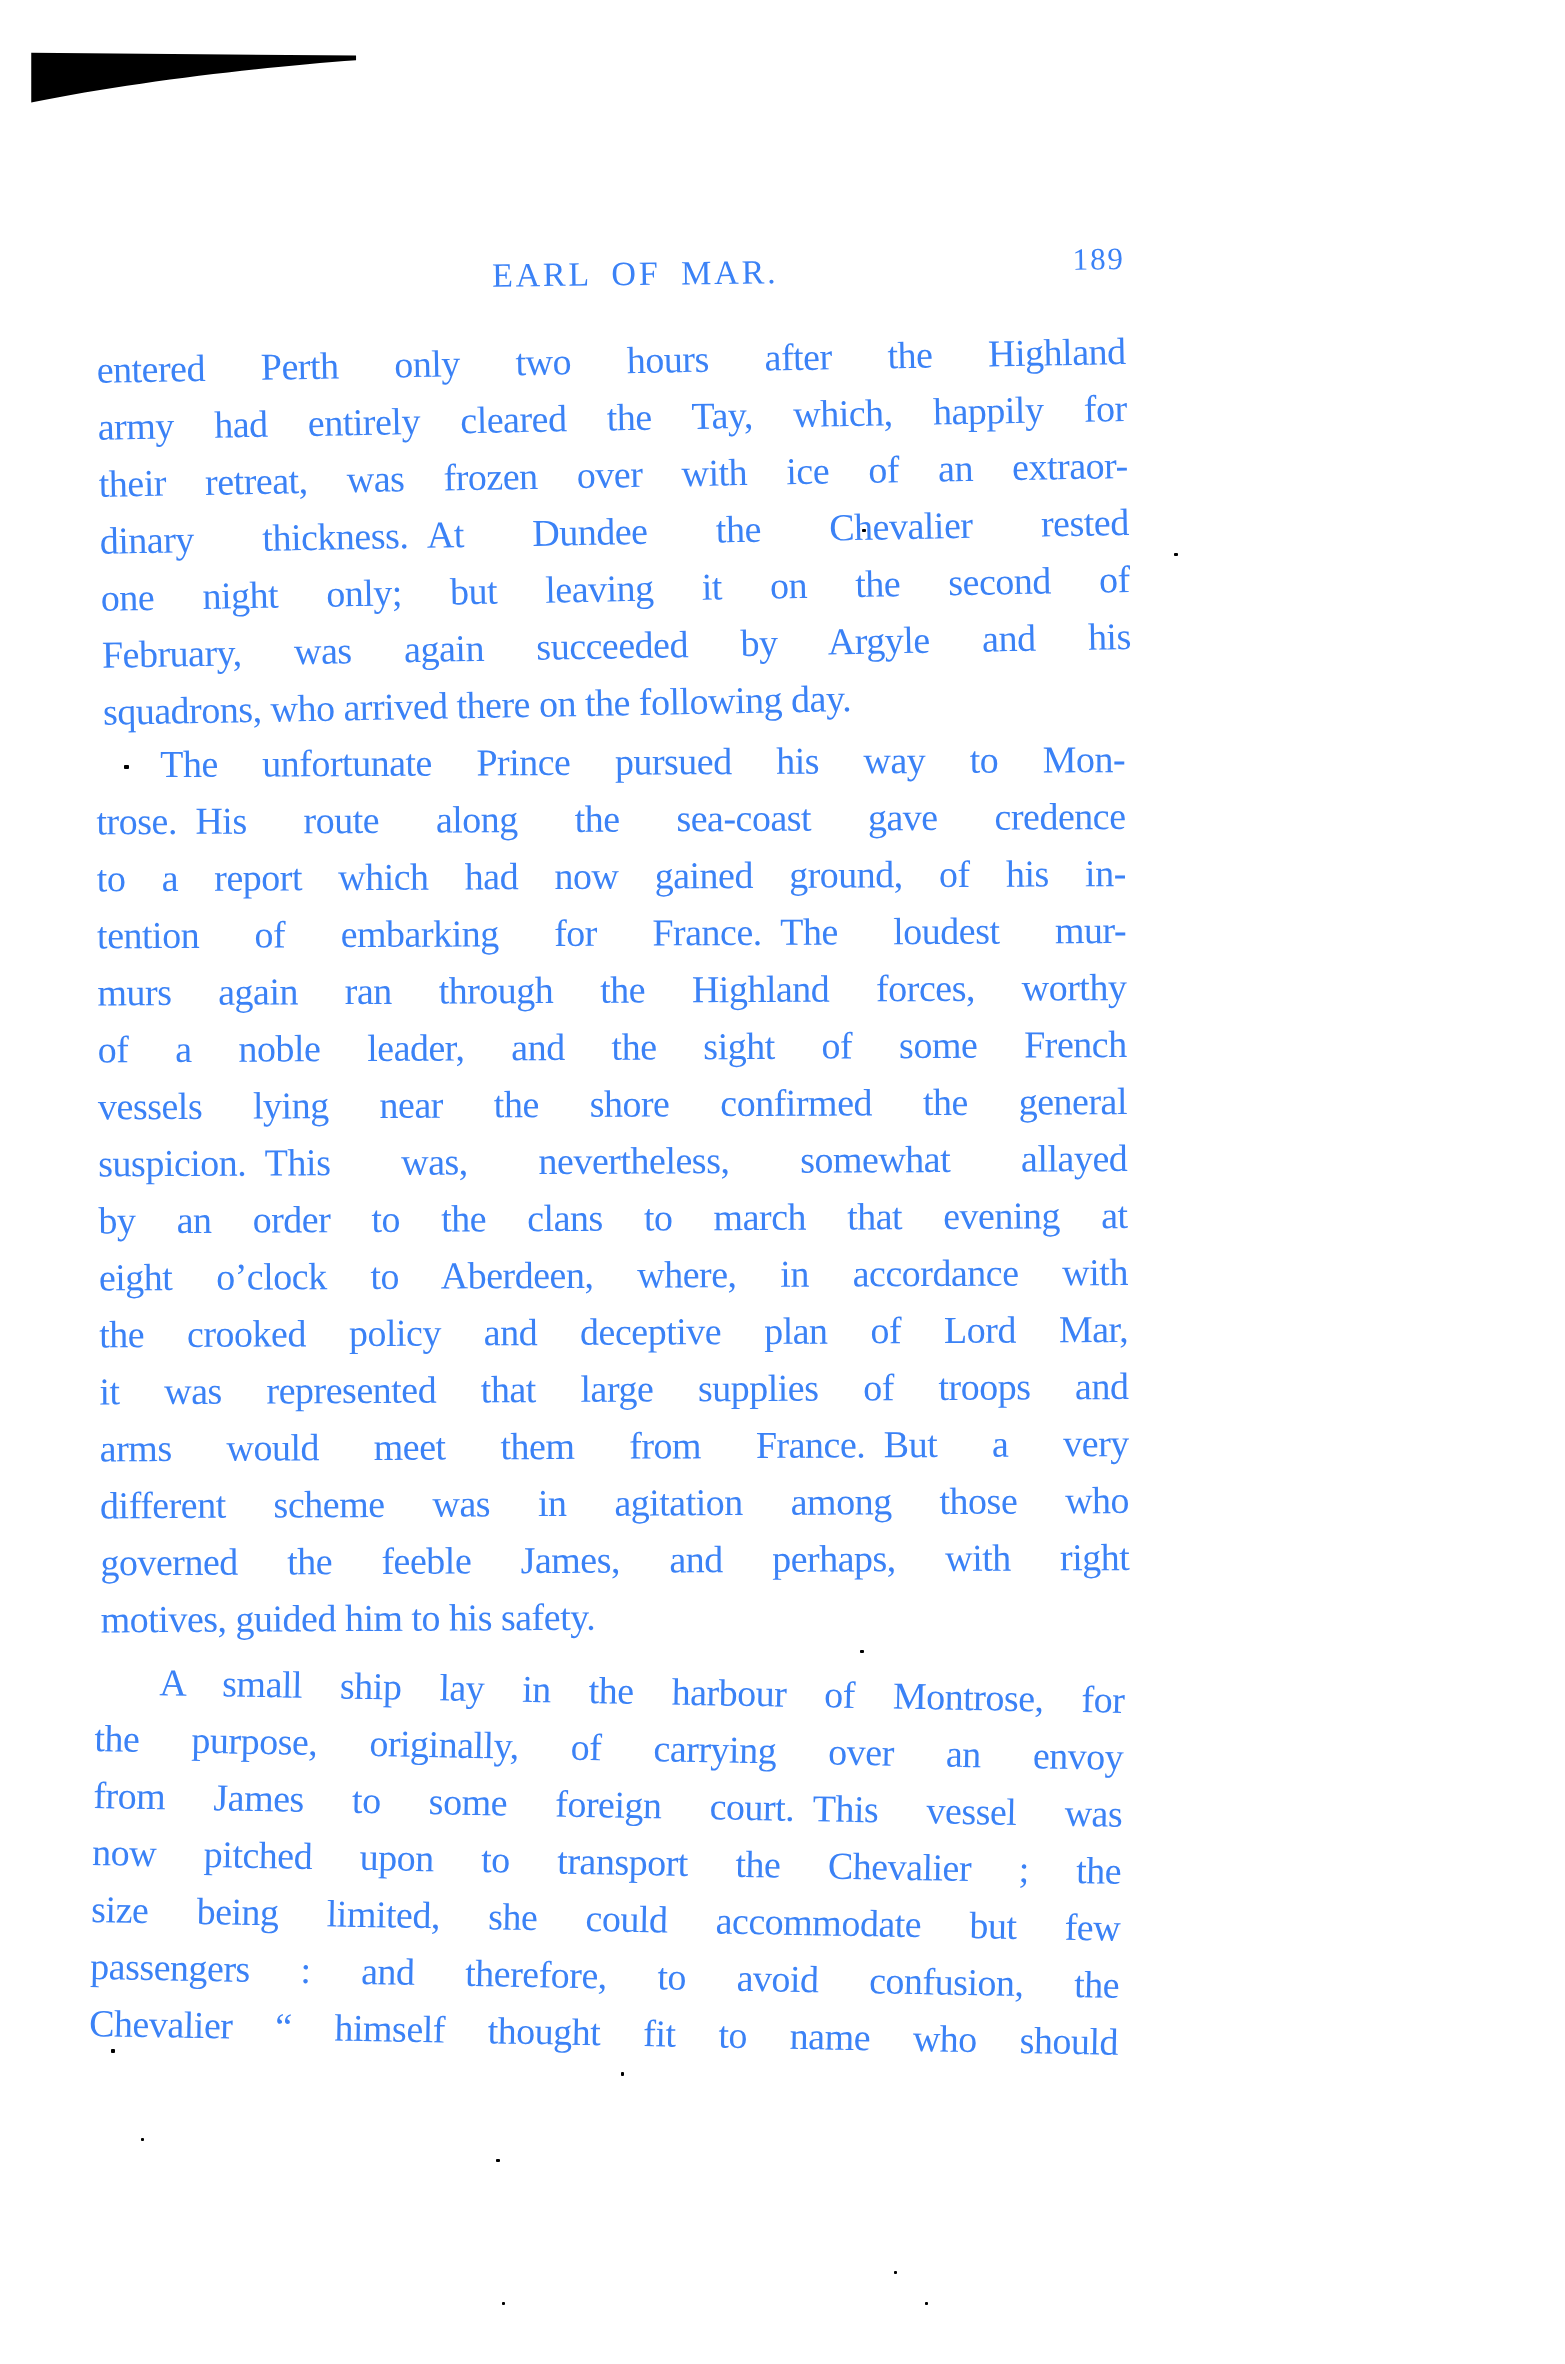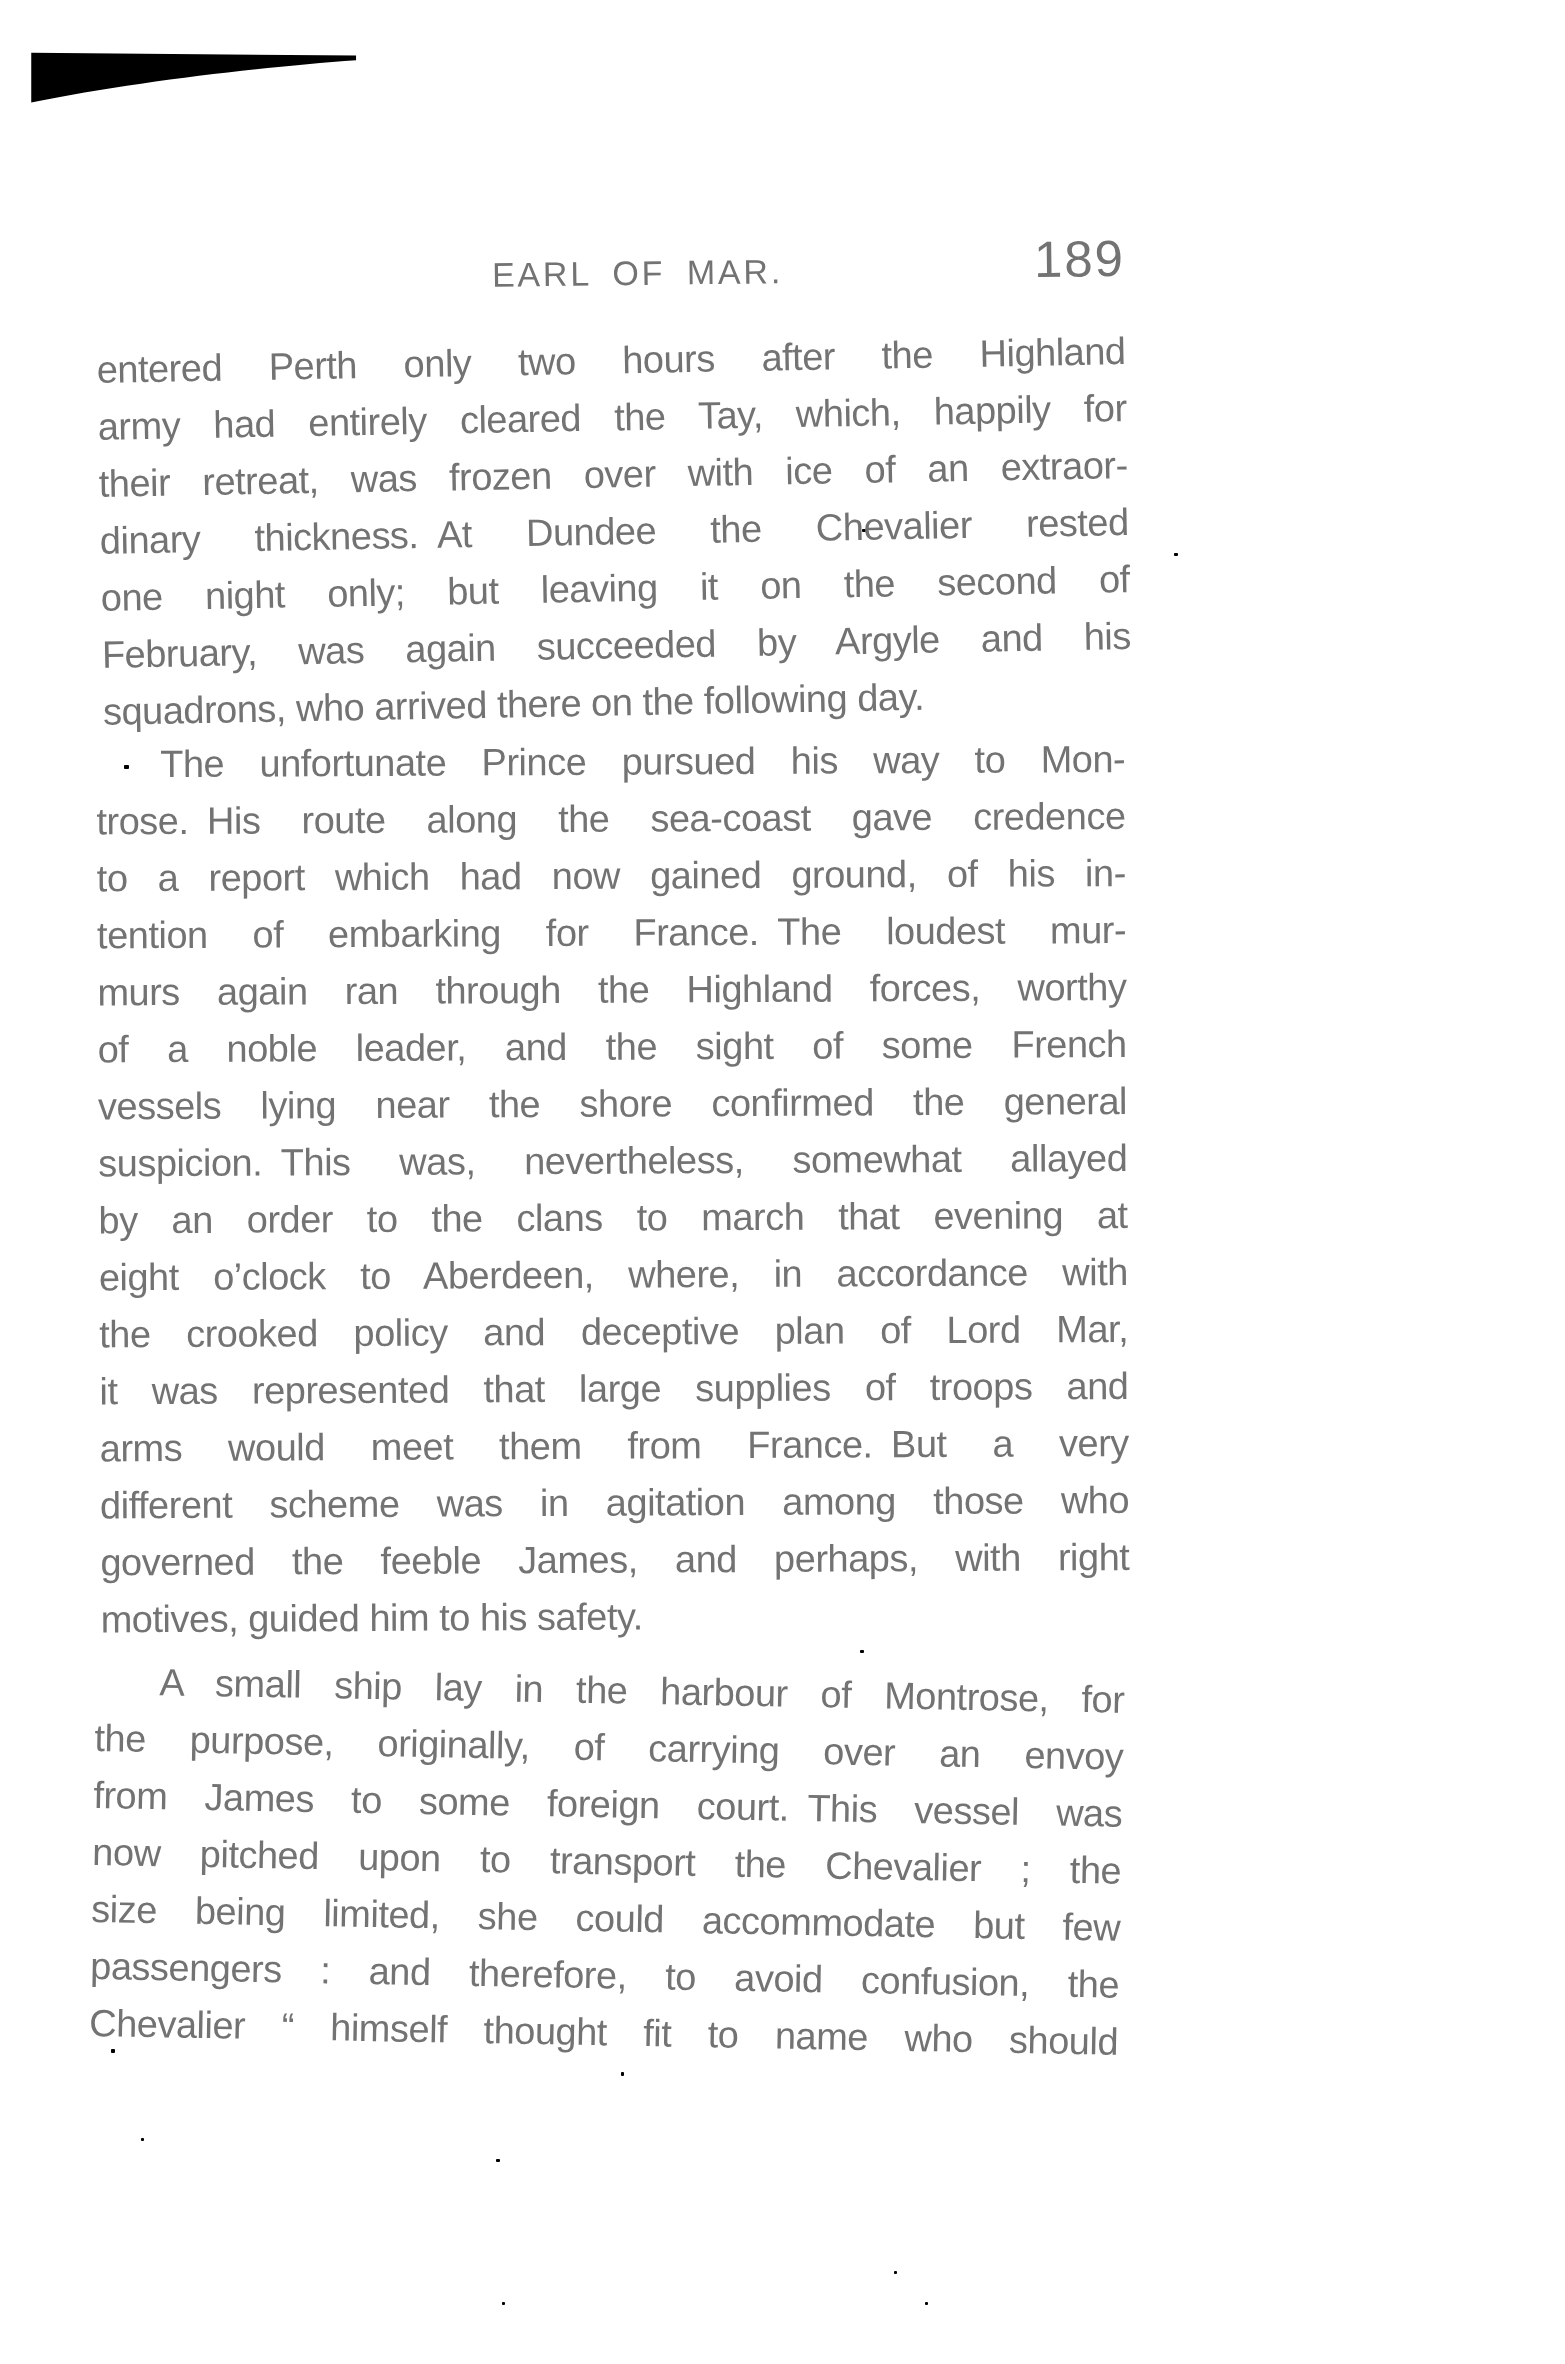--- a/index.html
+++ b/index.html
@@ -2,43 +2,43 @@
 <html style="font-size:15px"><head>
 <meta charset="utf-8">
 <style>
   html, body { margin: 0; padding: 0; background: #ffffff; }
   .page {
     position: relative;
     width: 1296px;
     height: 2364px;
     background: #ffffff;
     overflow: hidden;
-    font-family: Liberation Sans, sans-serif;
-    color: #737373;
+    font-family: Liberation Serif, serif;
+    color: #3b82f6;
   }
 
   
   .header-row {
     position: absolute;
     left: 94px; top: 247px;
     width: 1031px; height: 49px;
     transform: rotate(-0.7deg);
     transform-origin: 100% 50%;
   }
   .running-head {
     position: absolute;
     left: 398px; top: 0;
     font-size: 34px; line-height: 41px;
     letter-spacing: 2.8px; word-spacing: 9.4px;
     white-space: nowrap;
   }
   .page-number {
     position: absolute;
     right: 0; top: -9.4px;
-    font-size: 51px; line-height: 41px;
+    font-size: 31px; line-height: 41px;
     letter-spacing: 1.9px;
   }
 
   
   .para {
     position: absolute;
     left: 96px;
     width: 1029px;
     font-size: 38px;
     line-height: 57px;

